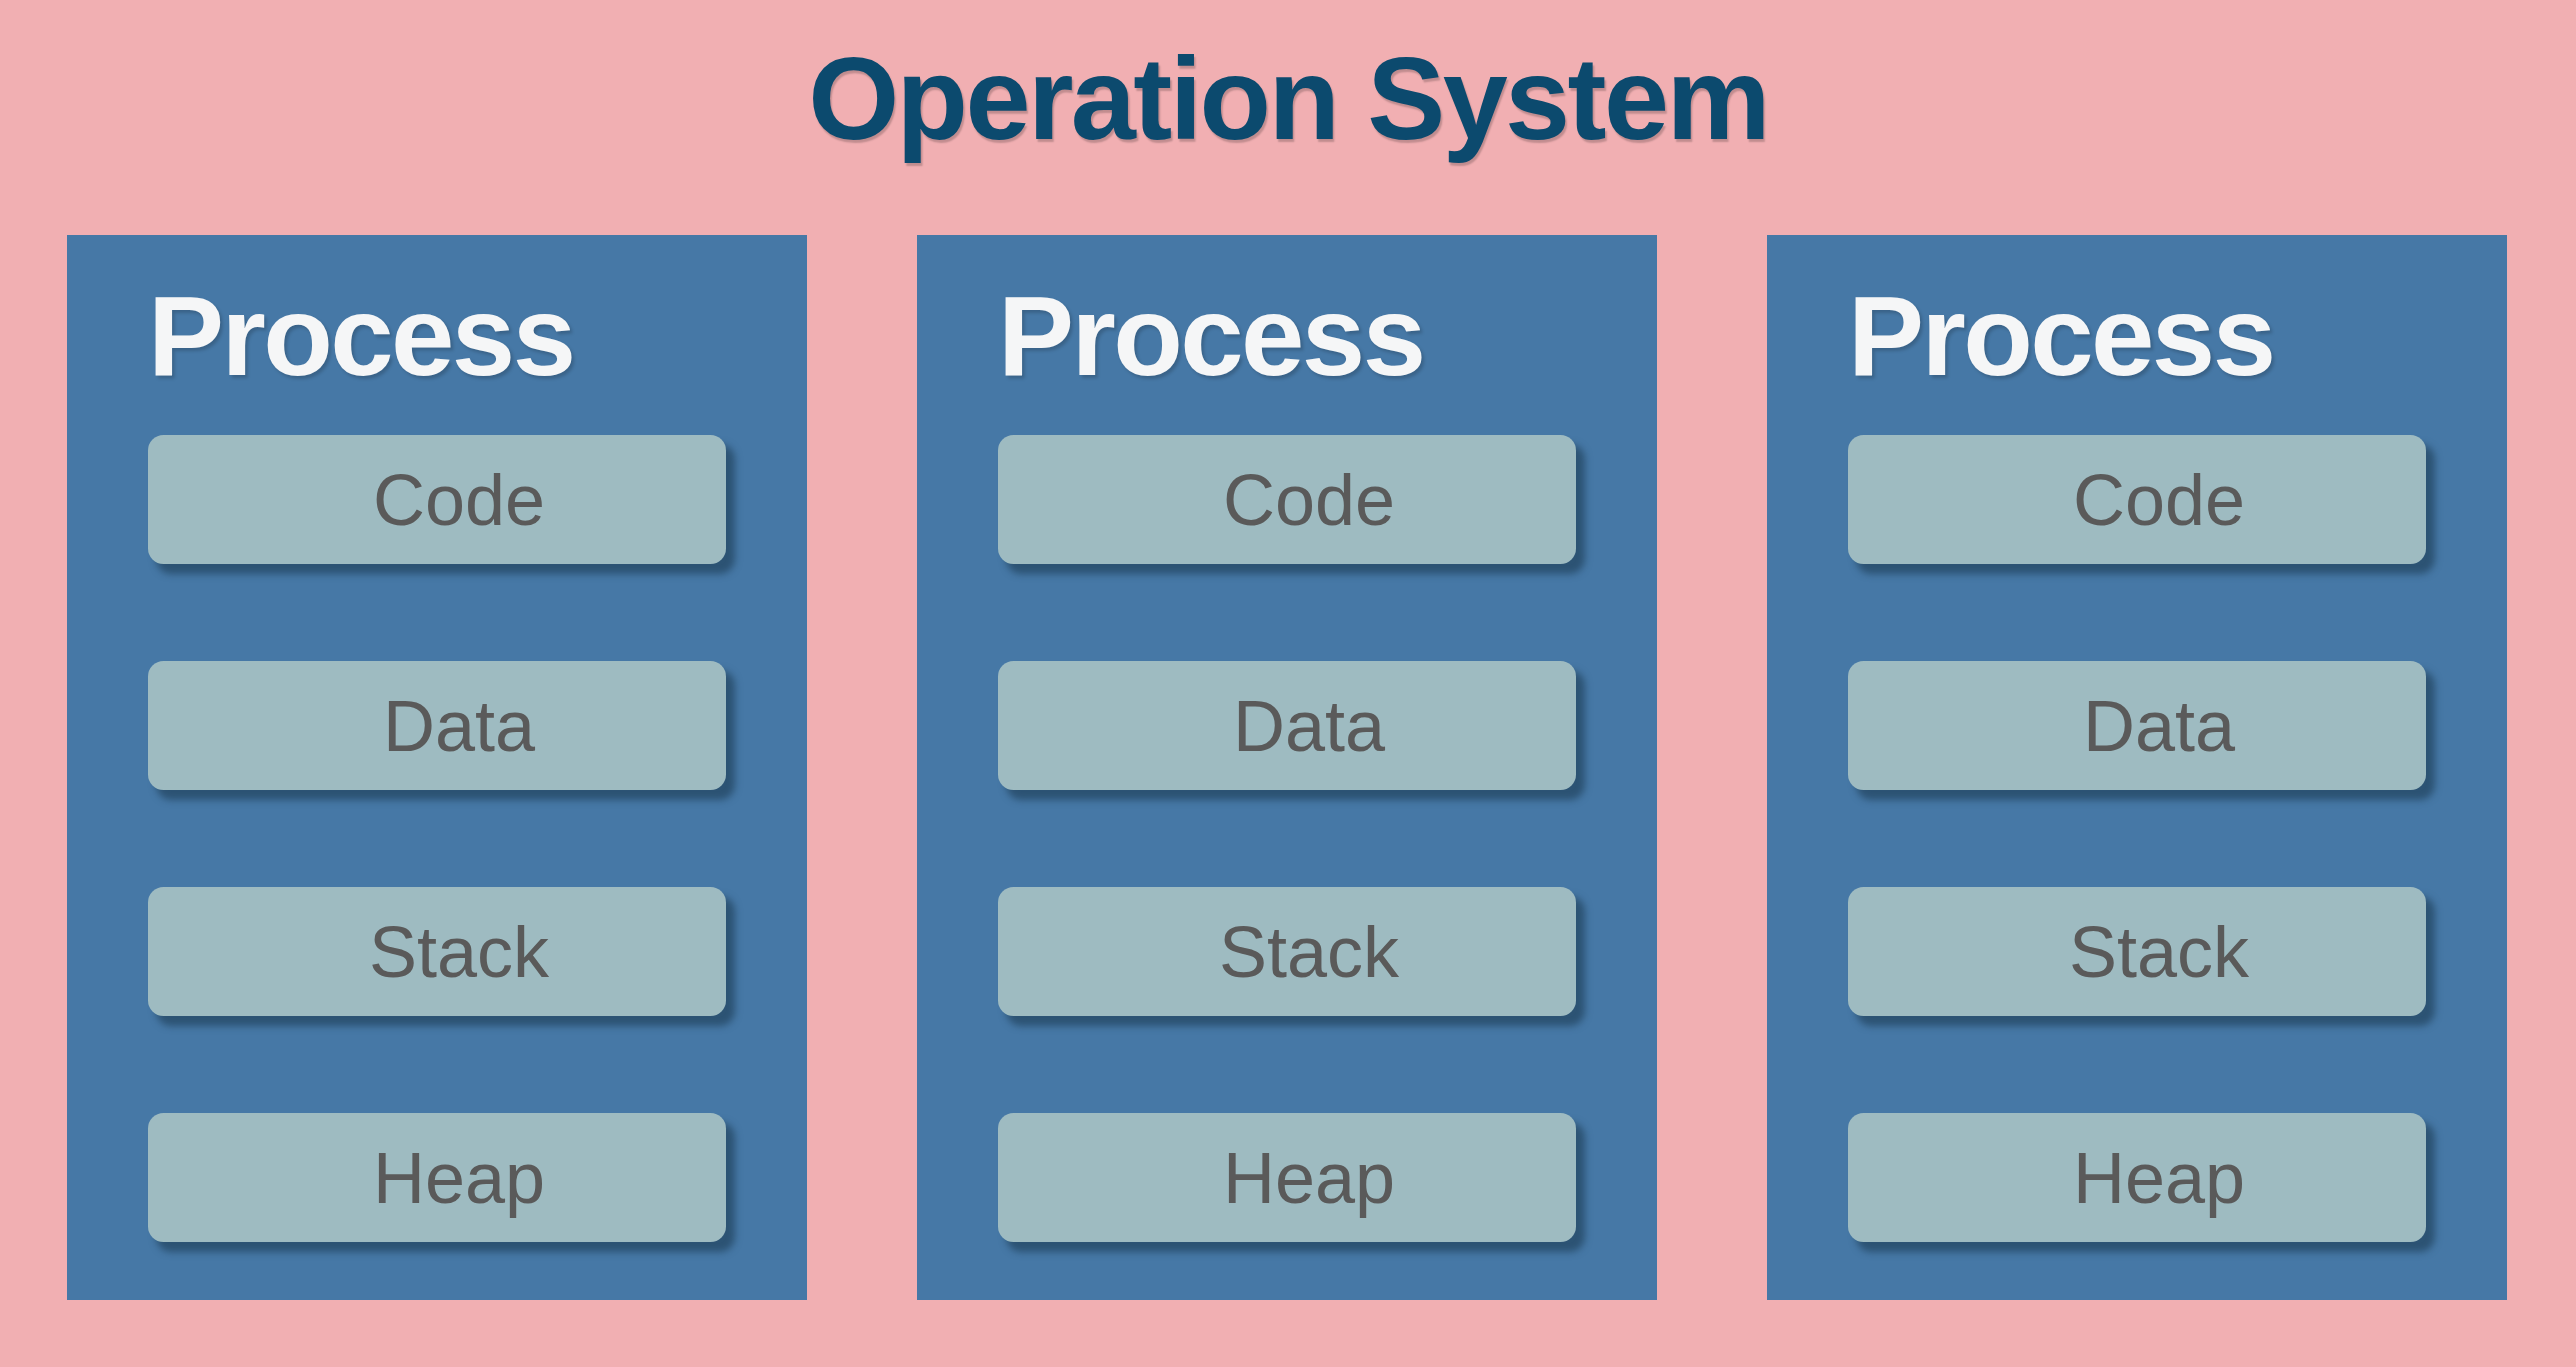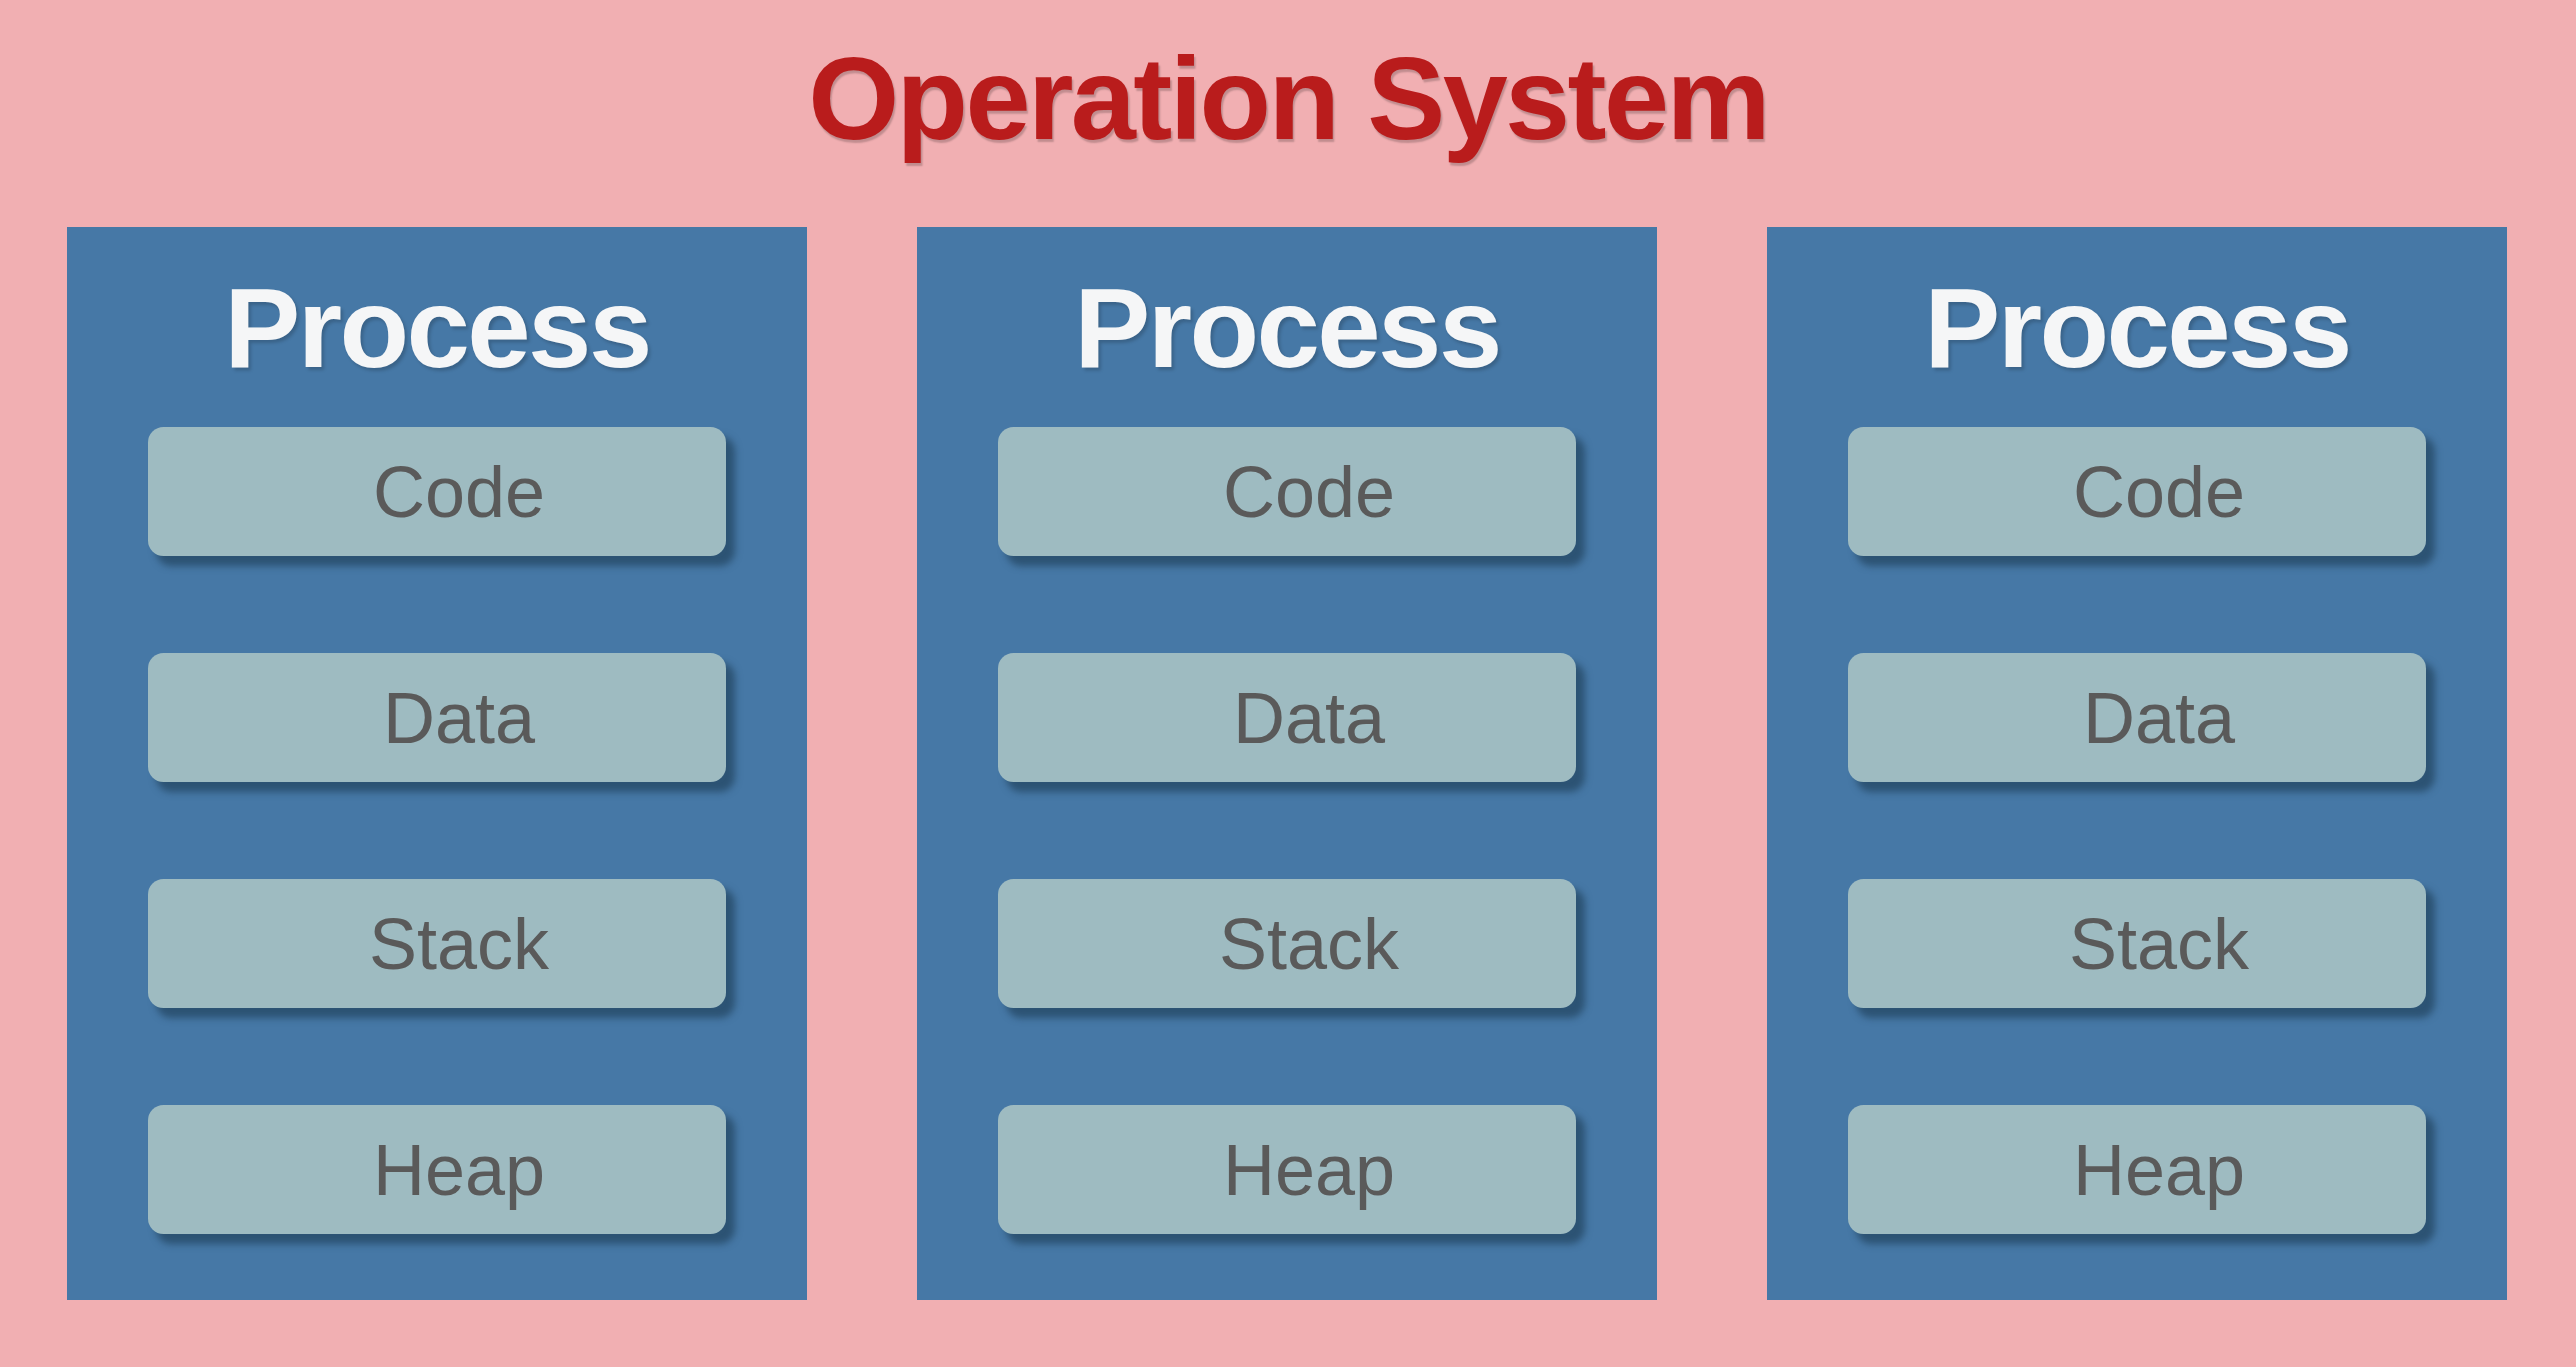--- a/index.html
+++ b/index.html
@@ -18,42 +18,43 @@
   .os-title {
     position: absolute;
     top: 26px;
     left: 0;
     width: 100%;
     text-align: center;
     font-size: 117px;
     line-height: 1.25;
     font-weight: 700;
     letter-spacing: -2.6px;
-    color: #b91c1c;
+    color: #0c4a6e;
     text-shadow: 1.7px 2.6px 1.7px rgba(0,0,0,0.20);
   }
 
   .process-row {
     position: absolute;
     top: 227px;
     left: 67px;
     right: 69px;
     height: 1073px;
     display: flex;
     gap: 110px;
   }
 
   .process-box {
     flex: 1 1 0;
     background: #4678A6;
     display: flex;
     flex-direction: column;
-    align-items: center;
+    align-items: flex-start;
     padding: 0 81px;
     box-sizing: border-box;
+    margin-top: 8px;
   }
 
   .process-title {
     height: 200px;
     display: flex;
     align-items: center;
     justify-content: center;
     font-size: 114px;
     font-weight: 700;
     letter-spacing: -2.6px;

